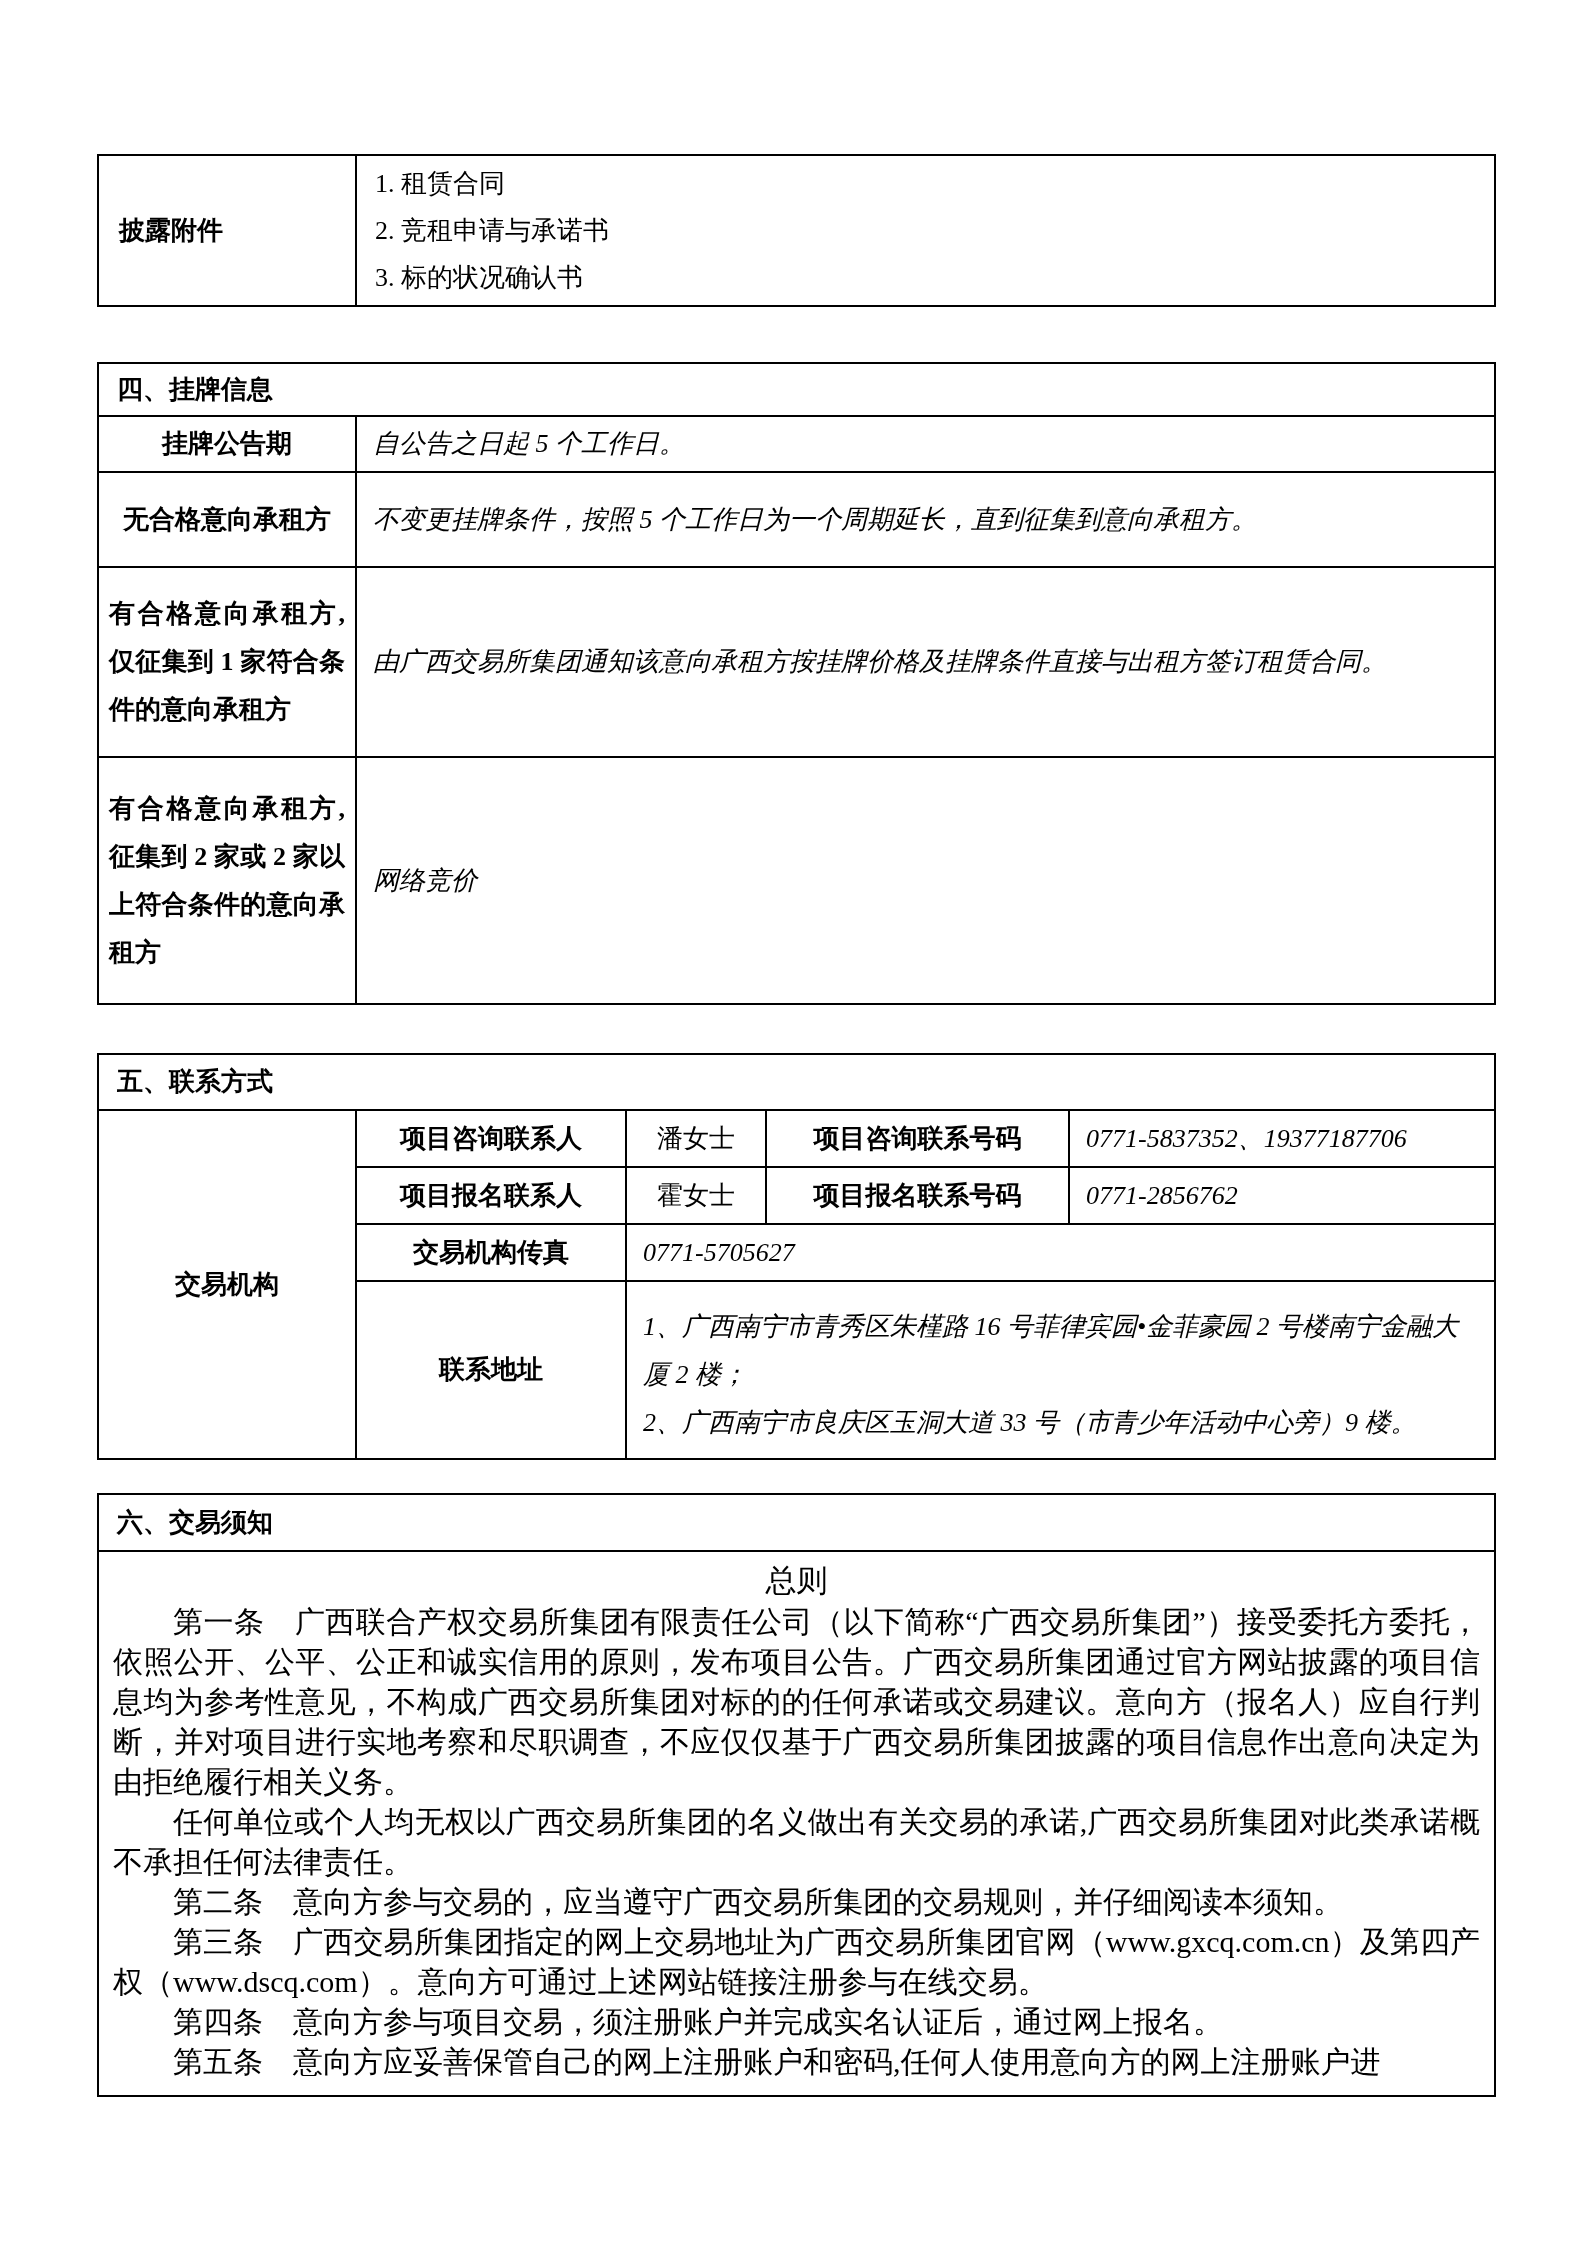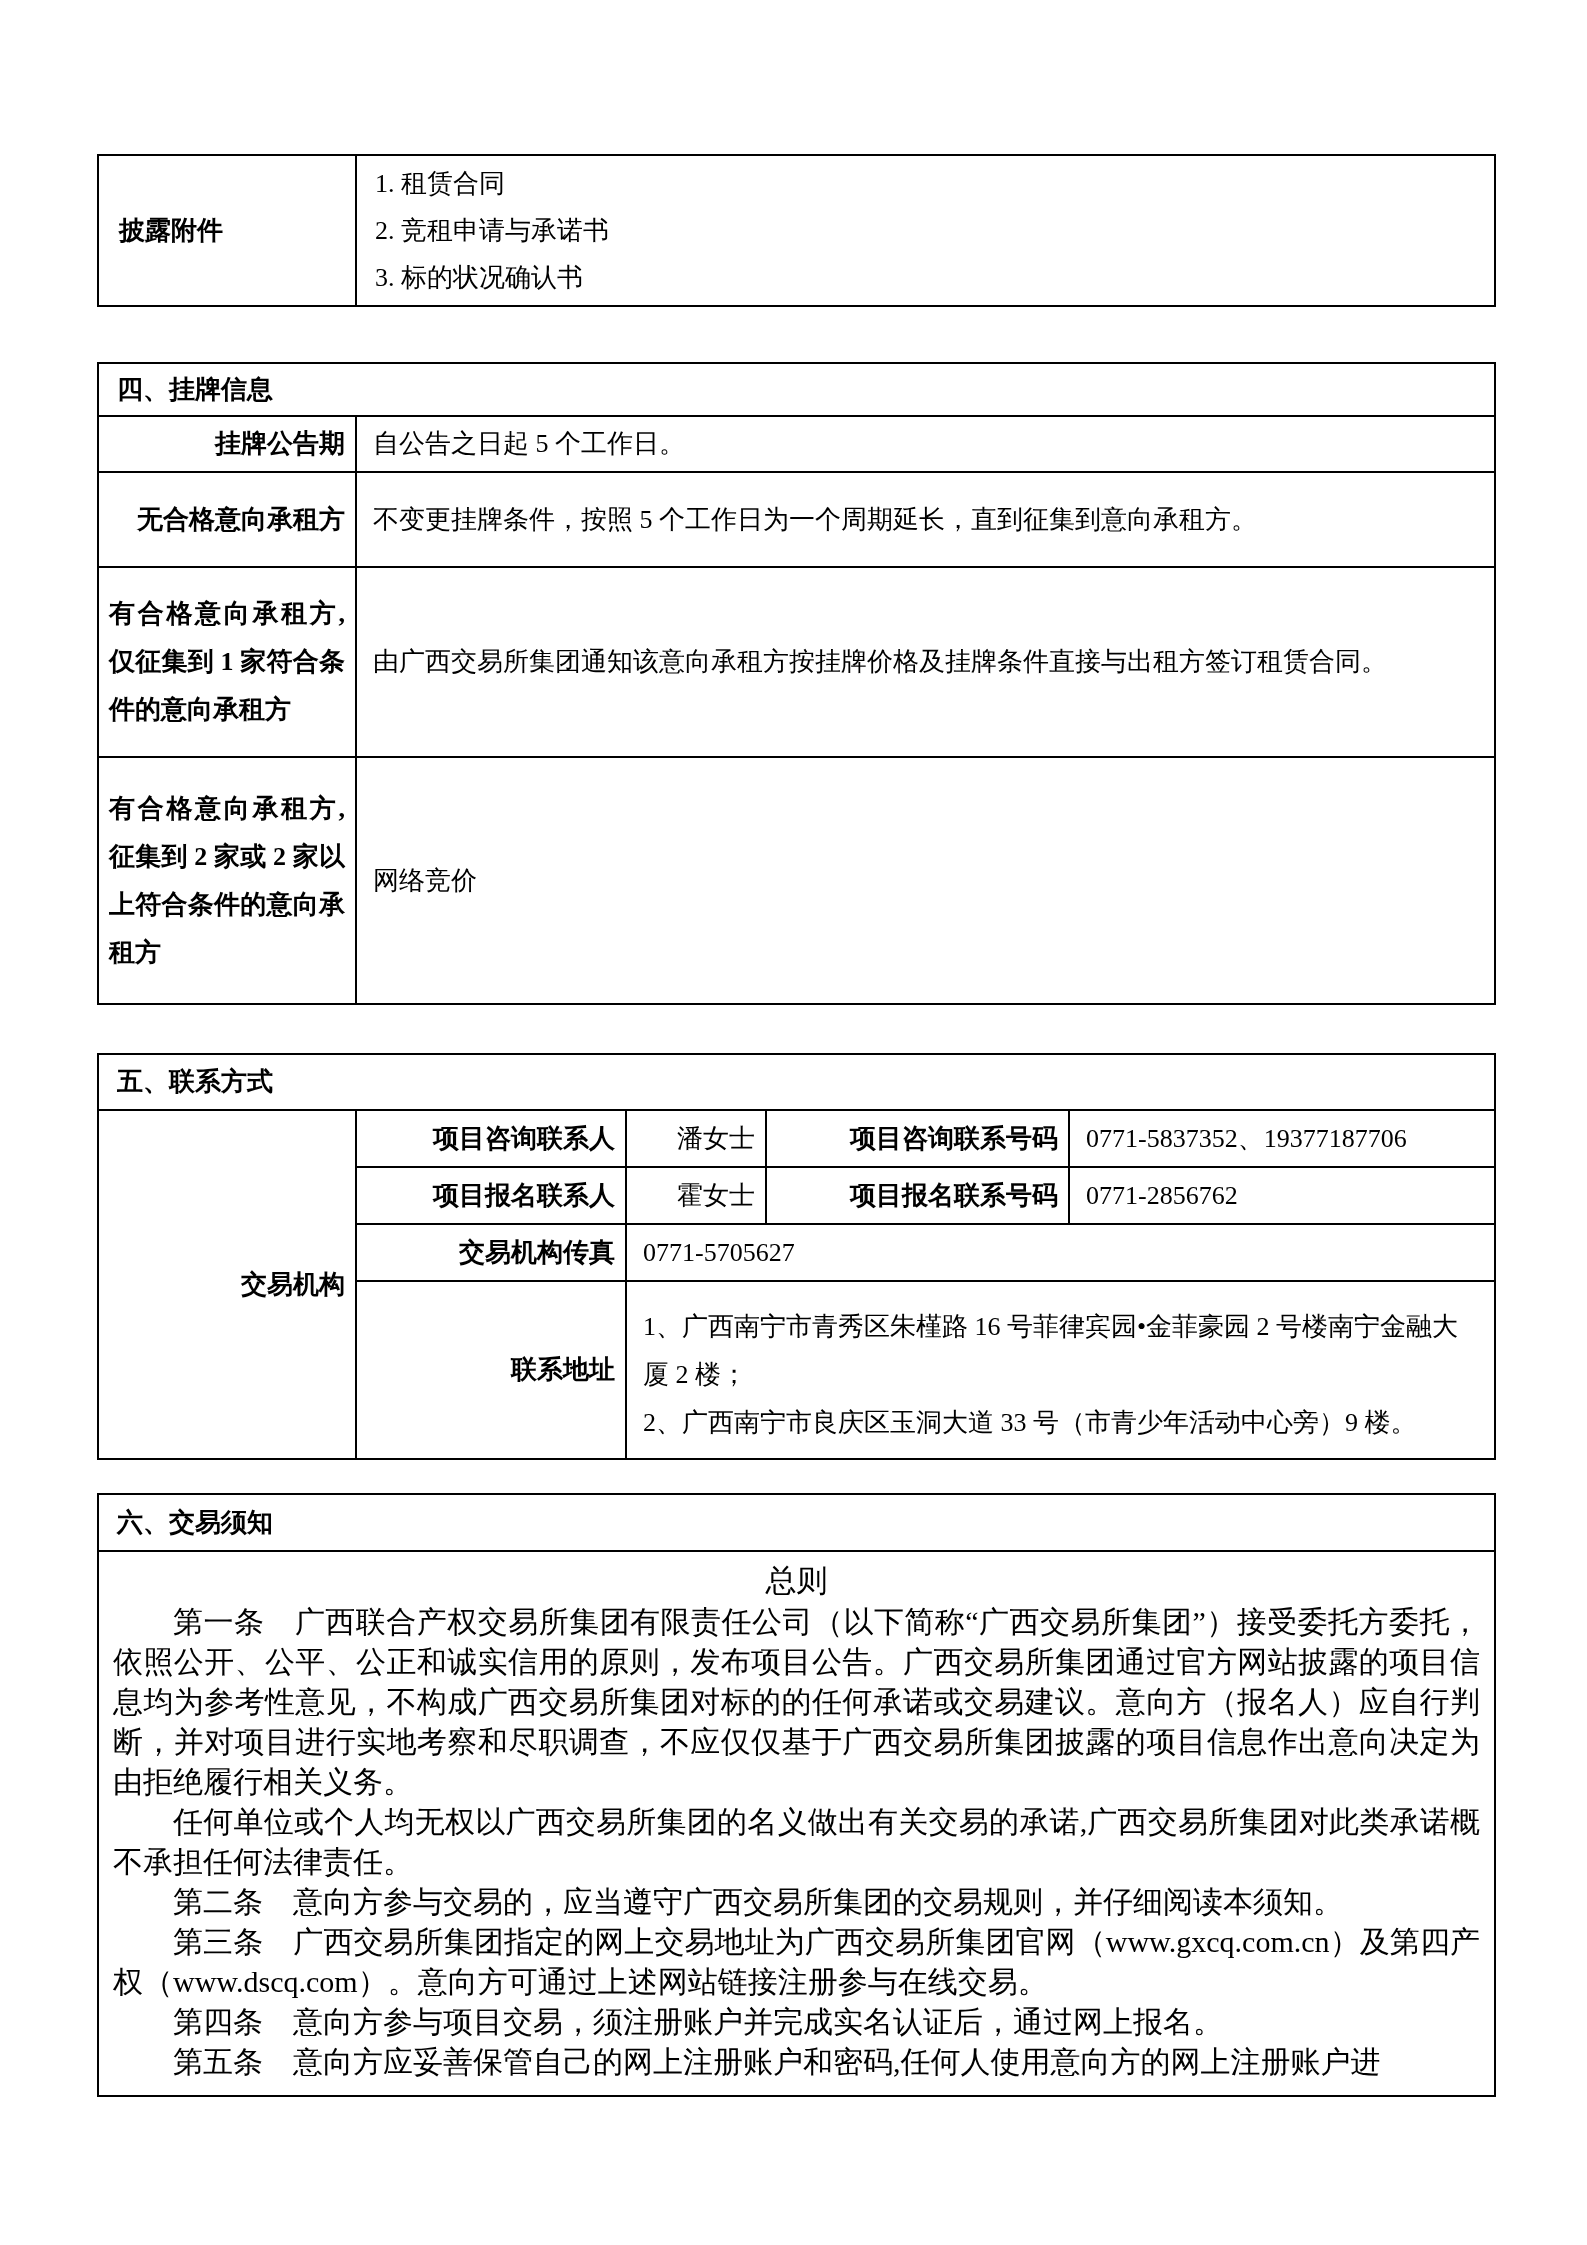--- a/index.html
+++ b/index.html
@@ -35,39 +35,40 @@
   .t4 { margin-top:33px; border-bottom:3px solid #000; }
 
   
   .ttl {            
     font-weight:bold;
     text-align:left;
     padding-left:18px;
   }
   .lbl {            
     font-weight:bold;
-    text-align:right;
+    text-align:center;
     padding:0 10px;
   }
   .lbl-left {       
     font-weight:bold;
     text-align:left;
     padding-left:20px;
     margin-left:20px;
   }
   .just {           
     font-weight:bold;
     text-align:justify;
     text-align-last:left;
     padding:6px 10px;
   }
   .val {
     text-align:left;
     padding-left:16px;
     padding-right:12px;
+    font-style:italic;
   }
   .list-cell { padding:4px 0 4px 18px; }
   .list-cell div { line-height:47px; }
   .addr { line-height:44px; padding-top:14px; padding-bottom:4px; }
   .addr div { text-align:left; }
 
   
   .t4 .body {
     vertical-align:top;
     padding:8px 14px 0 14px;

